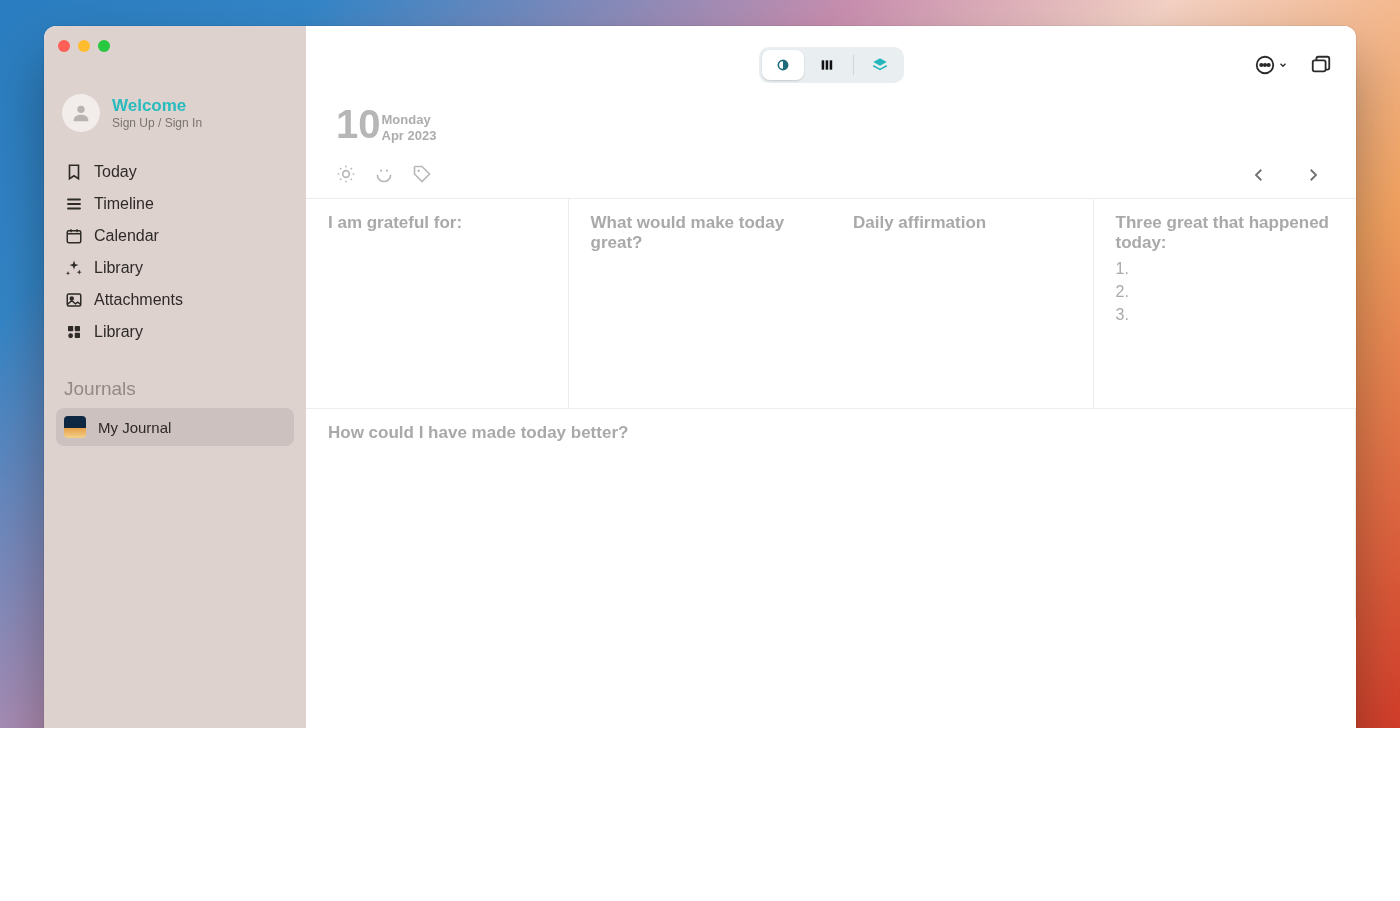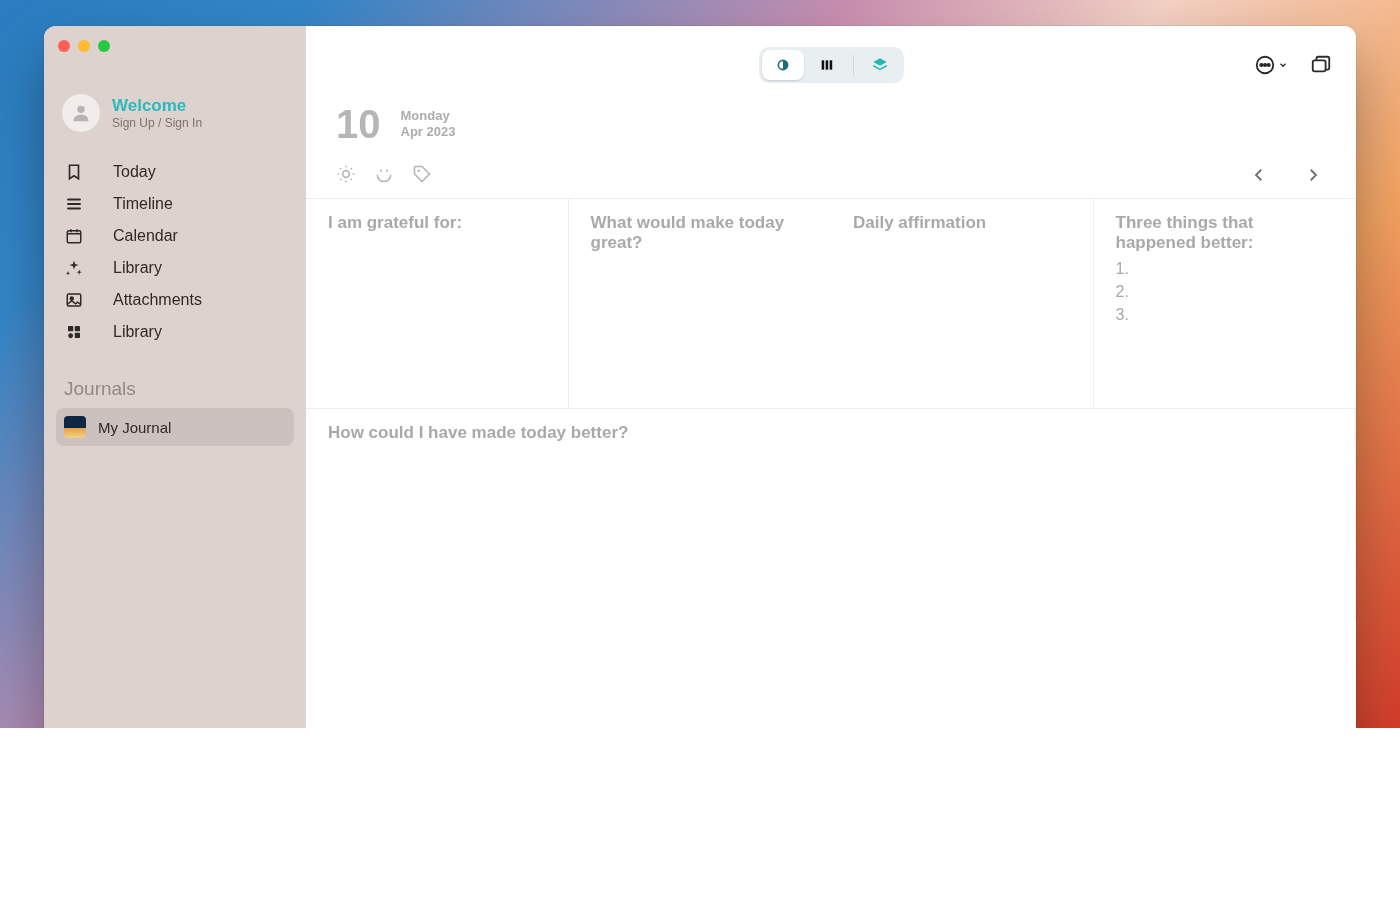--- a/index.html
+++ b/index.html
@@ -87,21 +87,21 @@
     line-height: 1;
   }
   .profile-text .signup {
     color: #7a736f;
     font-size: 12px;
     margin-top: 2px;
   }
 
   .nav-list { list-style:none; padding:0; margin:0 0 30px 0;}
   .nav-list li {
-    display:flex; align-items:center; gap:29px;
+    display:flex; align-items:center; gap:10px;
     padding: 7px 8px; border-radius:6px;
     font-size: 16px; color: #2e2a27;
     cursor: pointer;
     font-weight:500;
   }
   .nav-list li .ic { width:20px; display:flex; justify-content:center; color:#2e2a27;}
 
   .section-title {
     font-size:19px; color:#938a84; padding:0 8px 8px 8px;
   }
@@ -155,22 +155,22 @@
   .view-seg .divider { width:1px; height:20px; background:#cfd6d9; margin:0 3px;}
 
   .topbar-right {
     position:absolute; right:24px; top:0; height:78px;
     display:flex;align-items:center; gap:22px;
     color:#2b2b2b;
   }
   .icon-btn { cursor:pointer; display:inline-flex; align-items:center; gap:2px;}
 
   .date-header {
-    display:flex; align-items:center;
-    gap:20px;
+    display:flex; align-items:flex-end;
+    gap:1px;
     padding: 0 30px 20px 30px;
   }
   .date-header .day-num {
     font-size: 40px;
     font-weight: 700;
     color: #b6b6b6;
     line-height:1;
   }
   .date-header .day-text {
     display:flex; flex-direction:column;
@@ -403,21 +403,21 @@
         <div class="cell">
           <span>I am grateful for:</span>
         </div>
         <div class="cell">
           <span>What would make today great?</span>
         </div>
         <div class="cell">
           <span>Daily affirmation</span>
         </div>
         <div class="cell">
-          <span>Three things that happened better:</span>
+          <span>Three great that happened today:</span>
           <div class="list">
             <div>1.</div>
             <div>2.</div>
             <div>3.</div>
           </div>
         </div>
         <div class="cell full">
           <span>How could I have made today better?</span>
         </div>
       </div>

